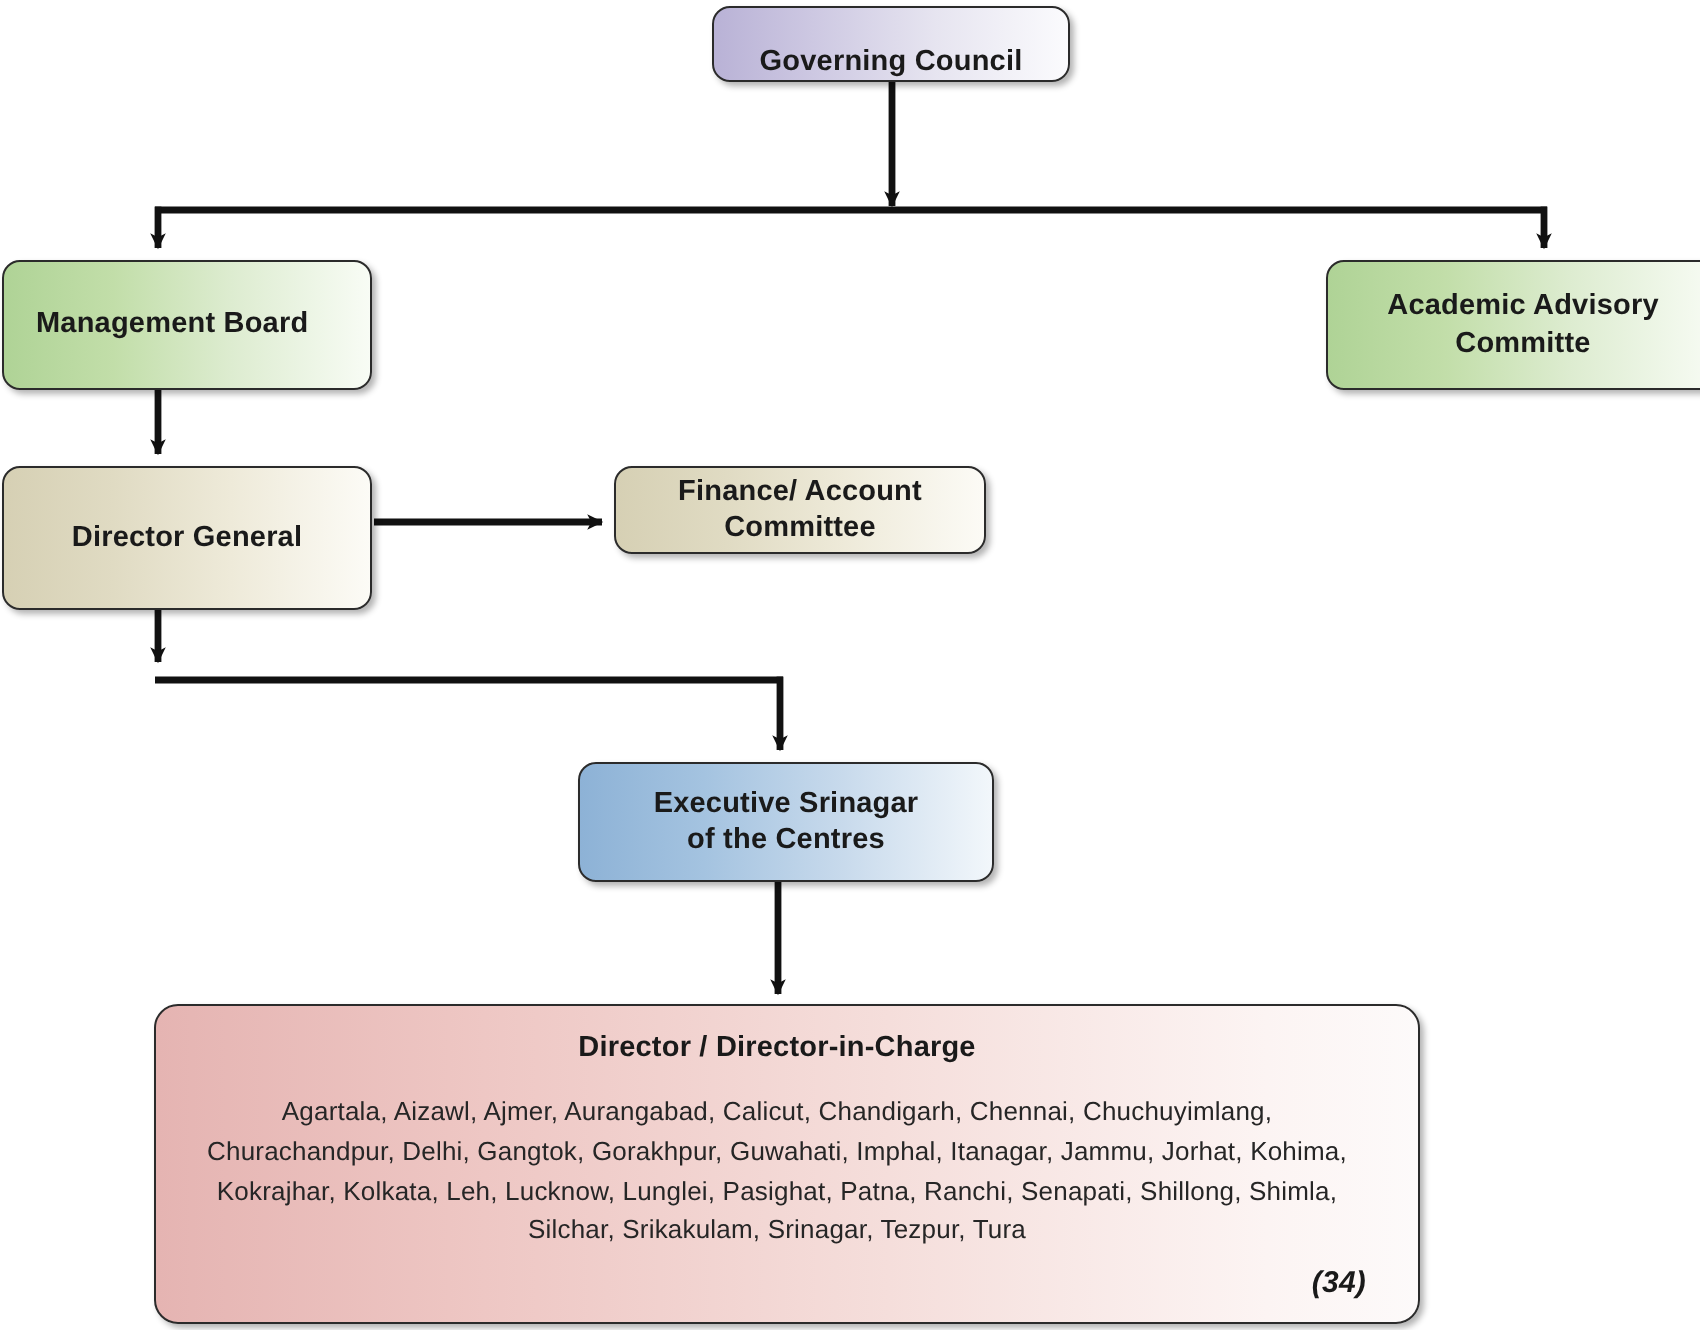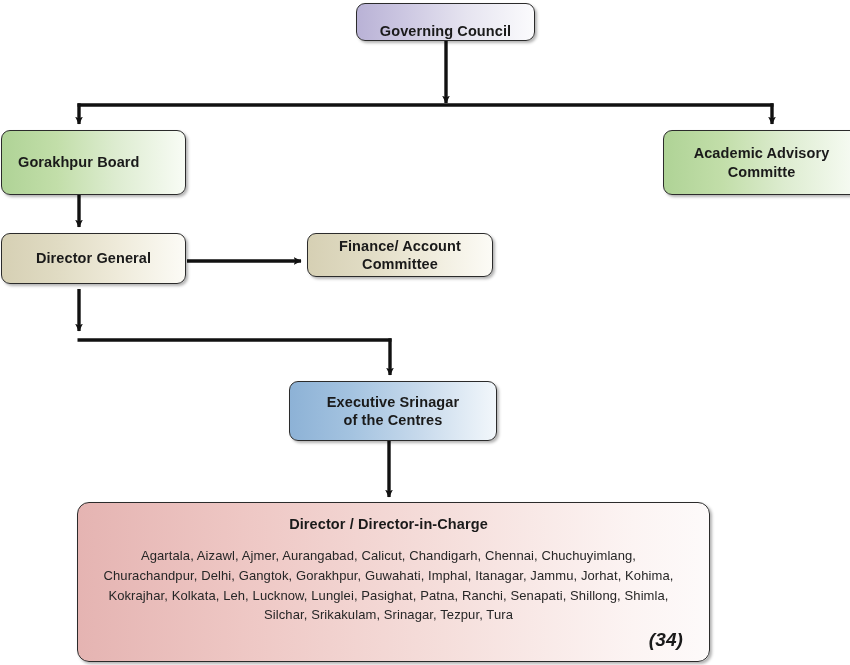--- a/index.html
+++ b/index.html
@@ -59,21 +59,21 @@
     background: linear-gradient(to right, #afd396 0%, #c2dea9 30%, #ddecd0 62%, #f8fcf5 100%);
     justify-content: flex-start;
   }
   #node-management-board .node-label { padding-left: 16px; text-align: left; }
   #node-academic-advisory {
     left: 663px; top: 130px; width: 197px; height: 65px;
     background: linear-gradient(to right, #afd396 0%, #c2dea9 30%, #ddecd0 62%, #f8fcf5 100%);
     text-align: center;
   }
   #node-director-general {
-    left: 1px; top: 233px; width: 185px; height: 51px;
+    left: 1px; top: 233px; width: 185px; height: 72px;
     background: linear-gradient(to right, #d6d0b4 0%, #e0dbc3 30%, #eeead9 62%, #fcfbf6 100%);
   }
   #node-finance-committee {
     left: 307px; top: 233px; width: 186px; height: 44px;
     background: linear-gradient(to right, #d6d0b4 0%, #e0dbc3 30%, #eeead9 62%, #fcfbf6 100%);
   }
   #node-executive-committee {
     left: 289px; top: 381px; width: 208px; height: 60px;
     background: linear-gradient(to right, #8db2d6 0%, #a4c3e0 30%, #c8daec 64%, #f2f7fb 100%);
   }
@@ -100,21 +100,21 @@
     font-size: 13px;
     line-height: 1.52;
     color: #262626;
   }
   #directors-count {
     position: absolute;
     right: 26px;
     bottom: 9px;
     font-style: italic;
     font-weight: bold;
-    font-size: 19px;
+    font-size: 15px;
     color: #1a1a1a;
   }
 </style>
 </head>
 <body>
 
 <div id="chart-root">
 
   <svg id="connector-layer" viewBox="0 0 850 665" width="850" height="665">
     <defs>
@@ -150,21 +150,21 @@
     <g>
       <line x1="389" y1="441" x2="389" y2="497" stroke="#111111" stroke-width="3.4" marker-end="url(#arrowhead)"></line>
     </g>
   </svg>
 
   <div class="node" id="node-governing-council">
     <span class="node-label">Governing Council</span>
   </div>
 
   <div class="node" id="node-management-board">
-    <span class="node-label">Gorakhpur Board</span>
+    <span class="node-label">Management Board</span>
   </div>
 
   <div class="node" id="node-academic-advisory">
     <span class="node-label">Academic Advisory
 Committe</span>
   </div>
 
   <div class="node" id="node-director-general">
     <span class="node-label">Director General</span>
   </div>

